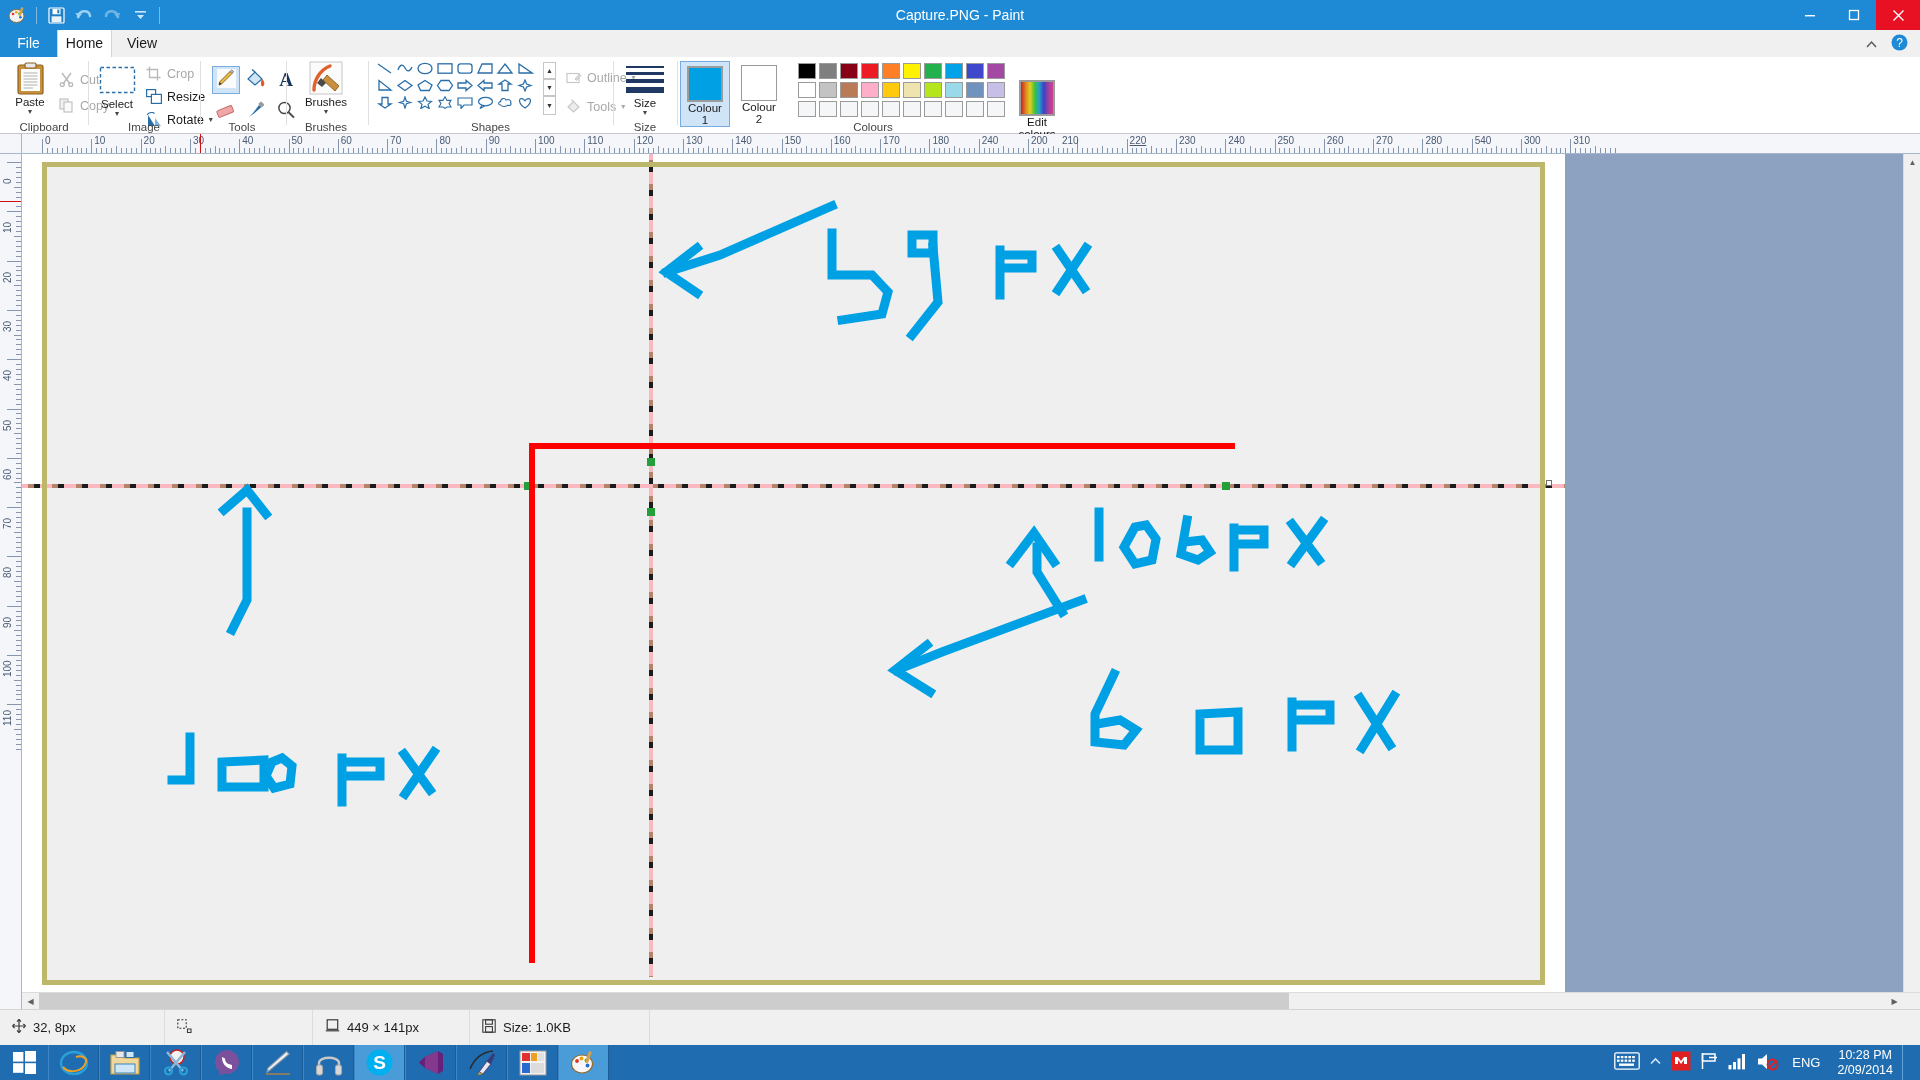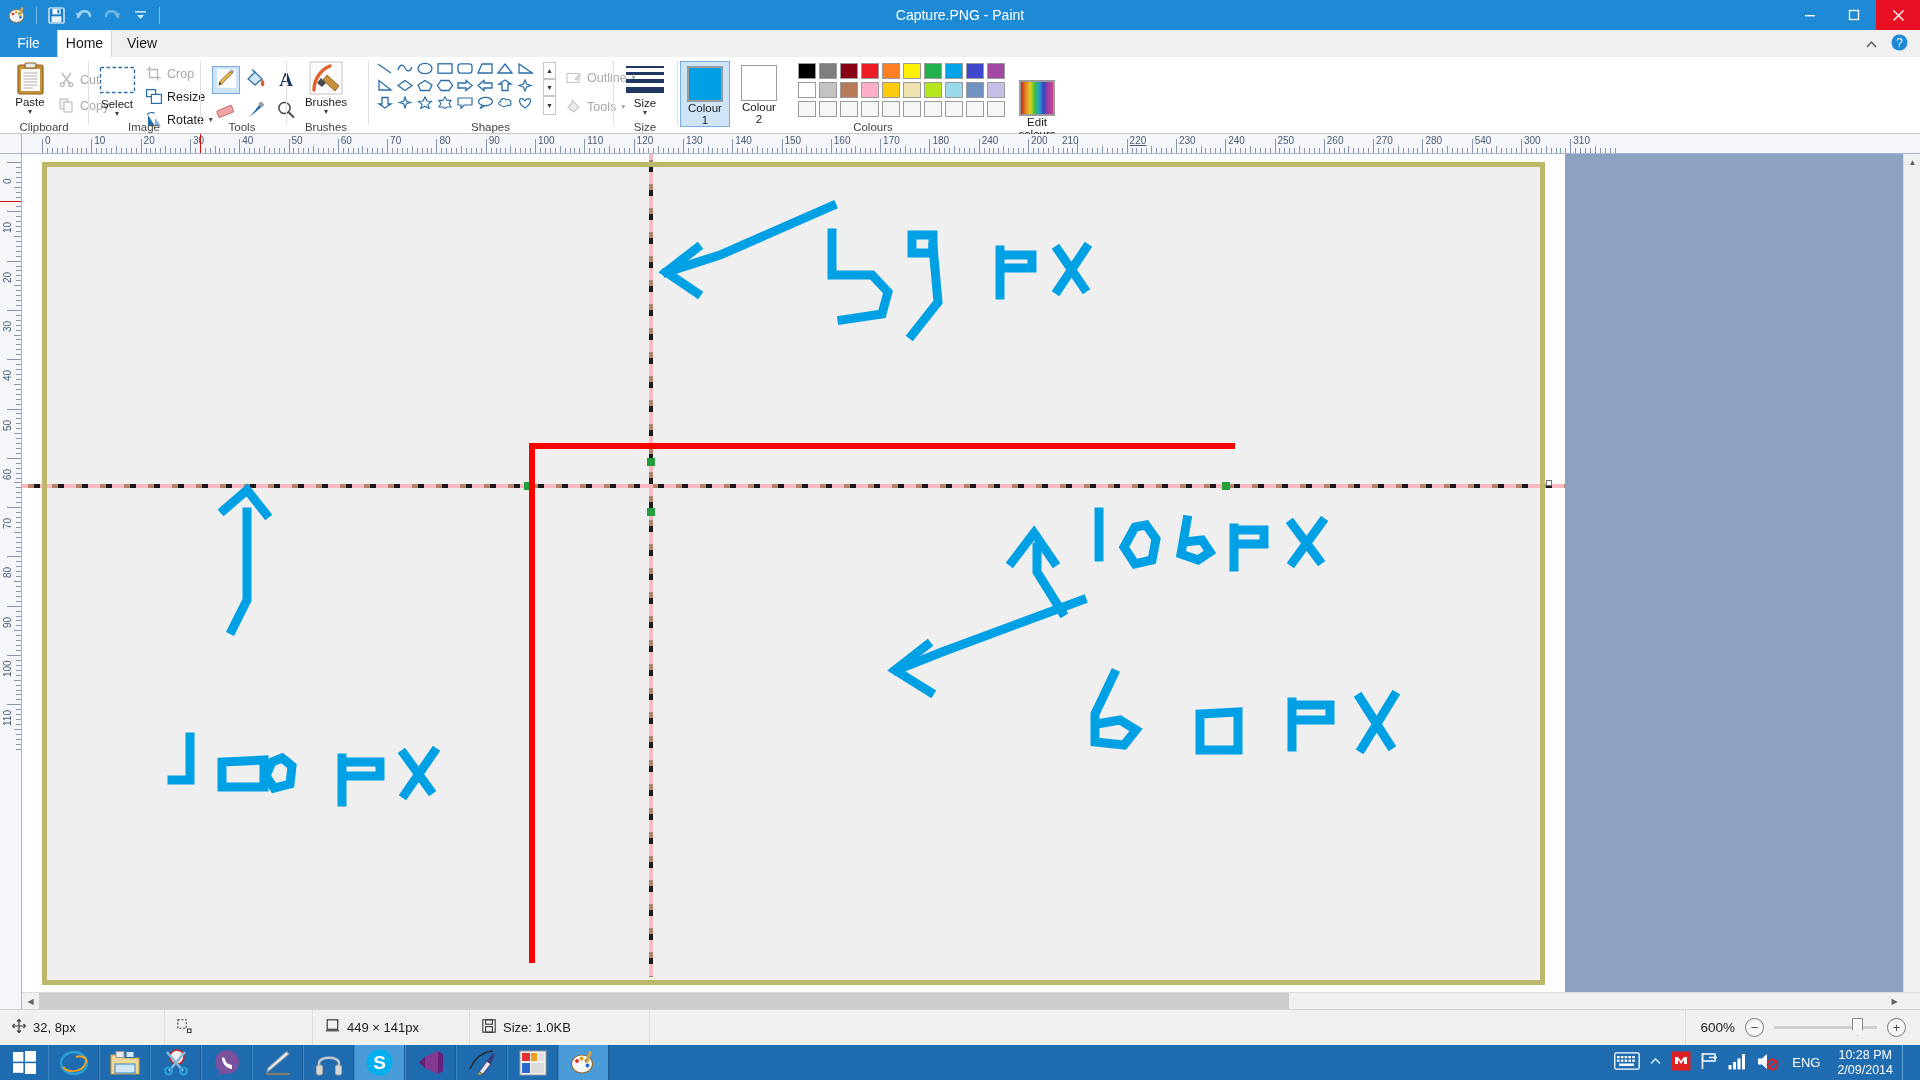--- a/index.html
+++ b/index.html
@@ -1214,28 +1214,20 @@
     <div class="scell" style="width:180px;">
       <span>
         <svg width="14" height="14" viewBox="0 0 14 14">
           <rect x="0.8" y="0.8" width="12.4" height="12.4" fill="none" stroke="#3a3a3a" stroke-width="1.1"></rect>
           <rect x="3.6" y="0.8" width="6.8" height="4.4" fill="none" stroke="#3a3a3a" stroke-width="1.1"></rect>
           <rect x="3.6" y="7.6" width="6.8" height="5.6" fill="none" stroke="#3a3a3a" stroke-width="1.1"></rect>
         </svg>
       </span>
       <span>Size: 1.0KB</span>
     </div>
-    <div class="zoomarea">
-      <span style="font-size:13.5px;">600%</span>
-      <span class="zcircle">−</span>
-      <span class="ztrack">
-        <span class="zthumb"></span>
-      </span>
-      <span class="zcircle">+</span>
-    </div>
   </div>
 
   <div class="taskbar">
     <div class="startbtn">
       <svg width="23" height="23" viewBox="0 0 23 23">
         <rect x="0" y="1" width="10.4" height="9.6" fill="#fff"></rect>
           <rect x="12" y="0" width="11" height="10.6" fill="#fff"></rect>
         <rect x="0" y="12.2" width="10.4" height="9.6" fill="#fff"></rect>
           <rect x="12" y="12.2" width="11" height="10.8" fill="#fff"></rect>
       </svg>

